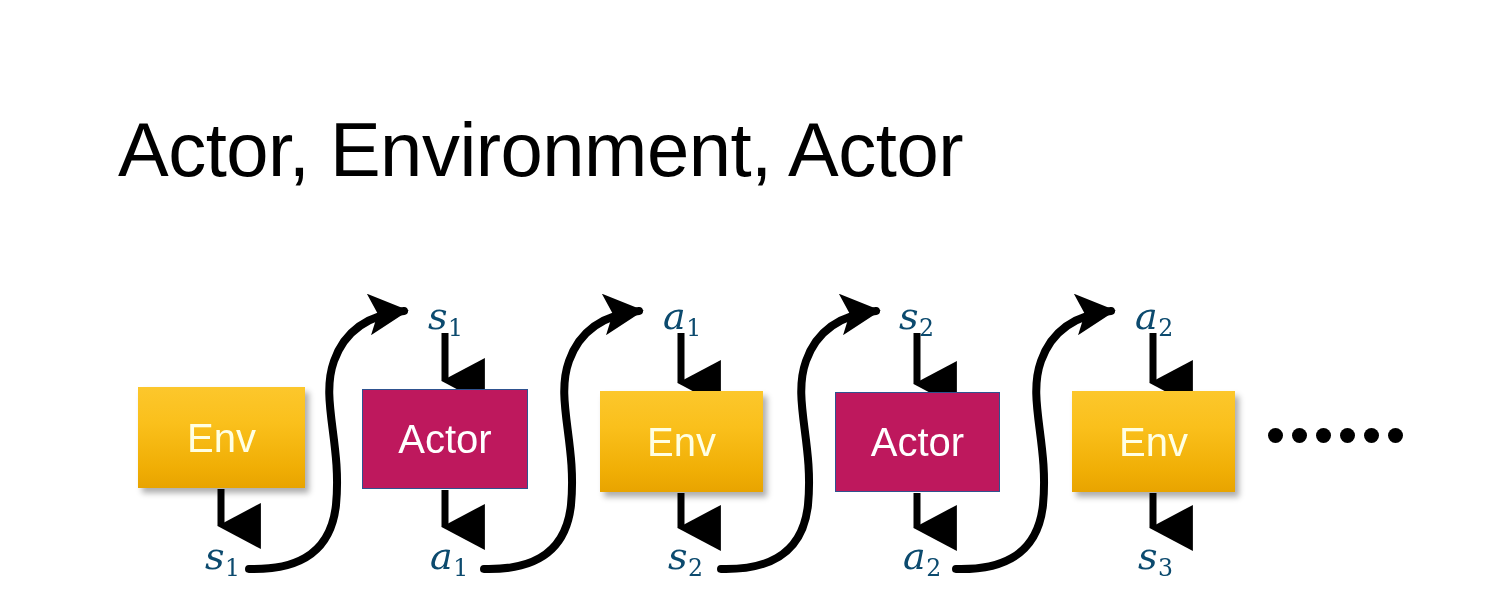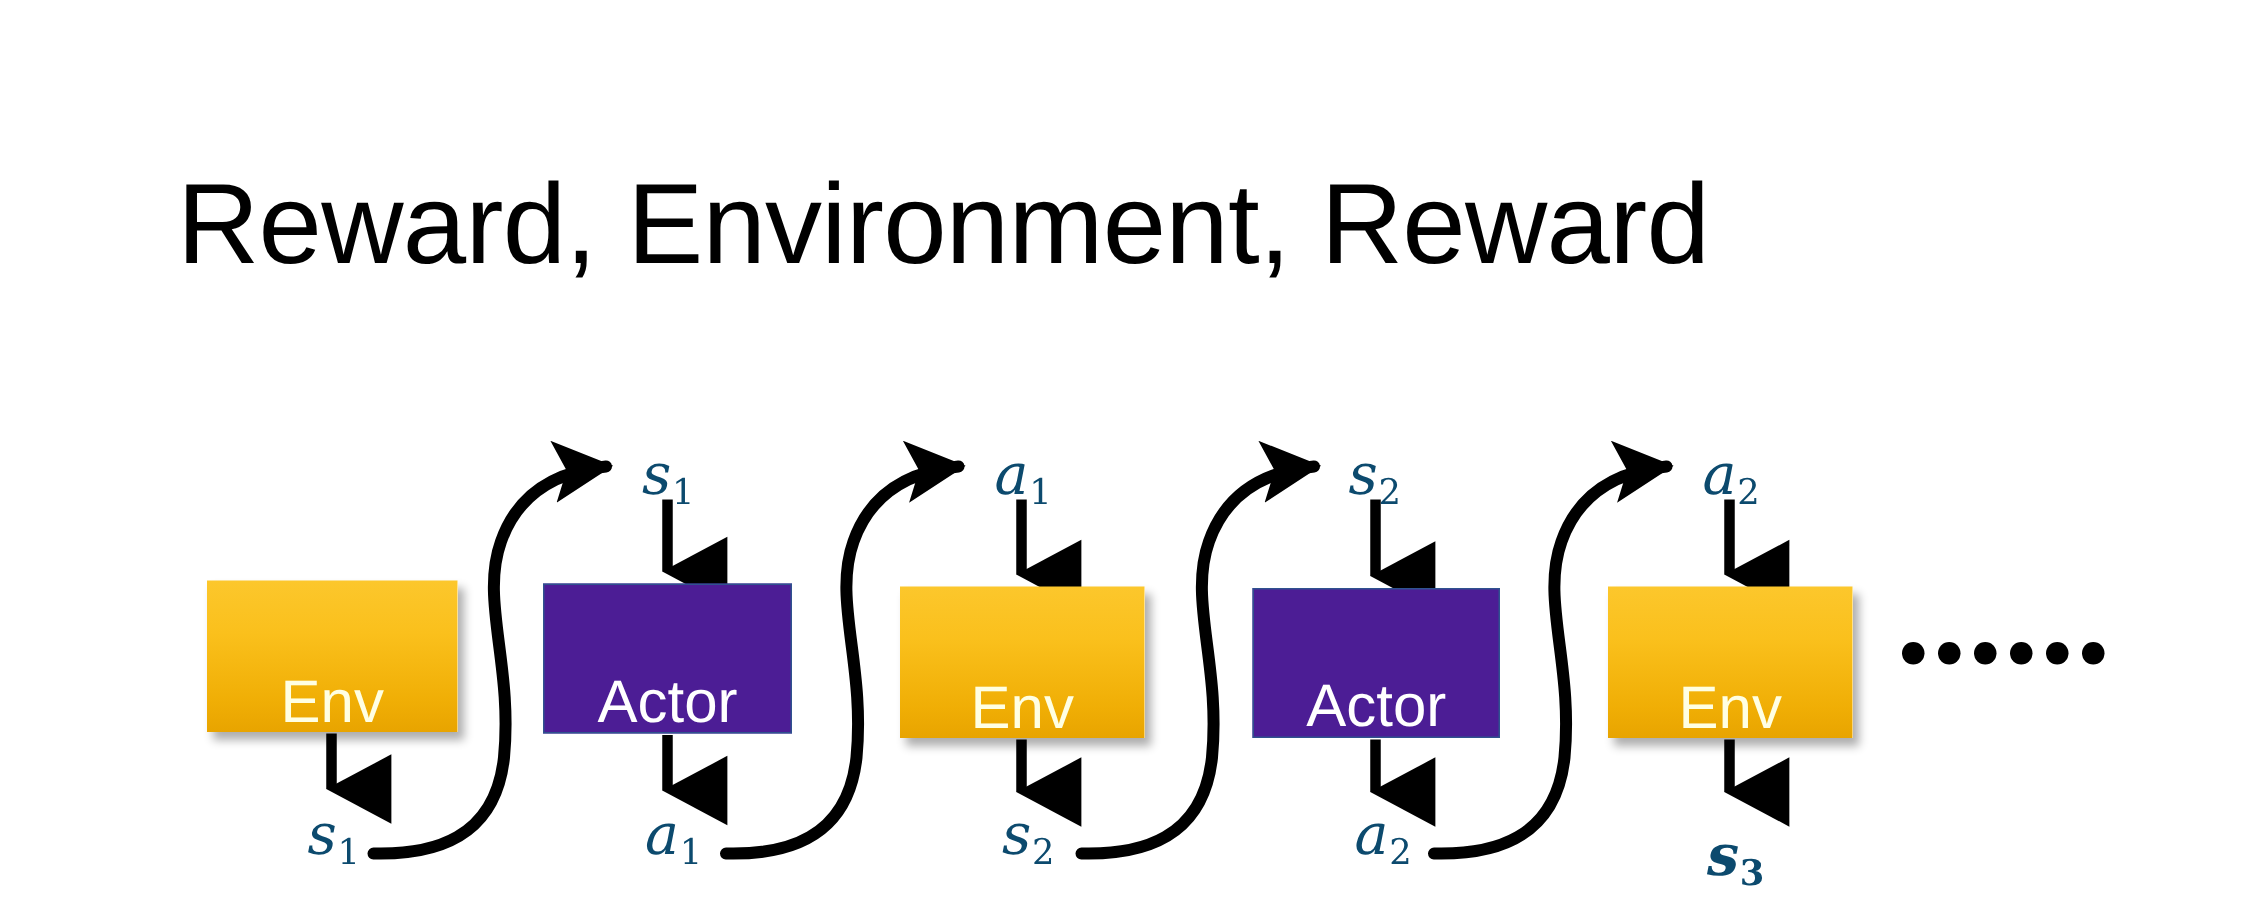--- a/index.html
+++ b/index.html
@@ -43,35 +43,35 @@
     top: 0;
     width: 1500px;
     height: 608px;
     pointer-events: none;
   }
 
   
   .node {
     position: absolute;
     display: flex;
-    align-items: flex-end;
+    align-items: center;
     justify-content: center;
     box-sizing: border-box;
     font-family: "Liberation Sans", sans-serif;
     font-size: 40px;
     font-weight: 400;
     line-height: 1;
   }
   .node.env {
     background: linear-gradient(to bottom, #FCC72C 0%, #FAC01C 35%, #F0AE05 80%, #E8A400 100%);
     color: #FFFFE3;
     box-shadow: 4px 5px 6px rgba(0,0,0,0.32);
   }
   .node.actor {
-    background: #4c1d95;
+    background: #be185d;
     color: #FFFFFF;
     border: 1.5px solid #2F528F;
   }
 
   
   .mathlabel {
     position: absolute;
     font-family: "DejaVu Serif", serif;
     font-style: italic;
     font-size: 38px;
@@ -104,21 +104,21 @@
   #ellipsis .dot {
     width: 15px;
     height: 15px;
     border-radius: 50%;
     background: #000000;
   }
 </style>
 </head>
 <body>
 
-<div id="page-title">Reward, Environment, Reward</div>
+<div id="page-title">Actor, Environment, Actor</div>
 
 <div id="diagram">
 
   <svg id="wire-layer" viewBox="0 0 1500 608">
     <defs>
       <marker id="head-down" markerWidth="7" markerHeight="7" refX="3.4" refY="6.1" orient="auto" markerUnits="strokeWidth">
         <path d="M0.1,0.4 L6.7,0.4 L3.4,6.6 Z" fill="#000000"></path>
       </marker>
       <marker id="head-curve" markerWidth="5.2" markerHeight="5.2" refX="4.4" refY="2.6" orient="auto" markerUnits="strokeWidth">
         <path d="M0,0 L5.0,2.6 L0,5.2 L1.1,2.6 Z" fill="#000000"></path>
@@ -186,21 +186,21 @@
   </div>
   <div class="mathlabel" style="left:430px; top:537px;">
     <span>a</span><sub>1</sub>
   </div>
   <div class="mathlabel" style="left:668px; top:537px;">
     <span>s</span><sub>2</sub>
   </div>
   <div class="mathlabel" style="left:903px; top:537px;">
     <span>a</span><sub>2</sub>
   </div>
-  <div class="mathlabel" style="left:1138px; top:551px;font-weight:bold;">
+  <div class="mathlabel" style="left:1138px; top:537px;">
     <span>s</span><sub>3</sub>
   </div>
 
   <div id="ellipsis">
     <span class="dotgroup">
       <span class="dot"></span>
       <span class="dot"></span>
       <span class="dot"></span>
     </span>
     <span class="dotgroup">

